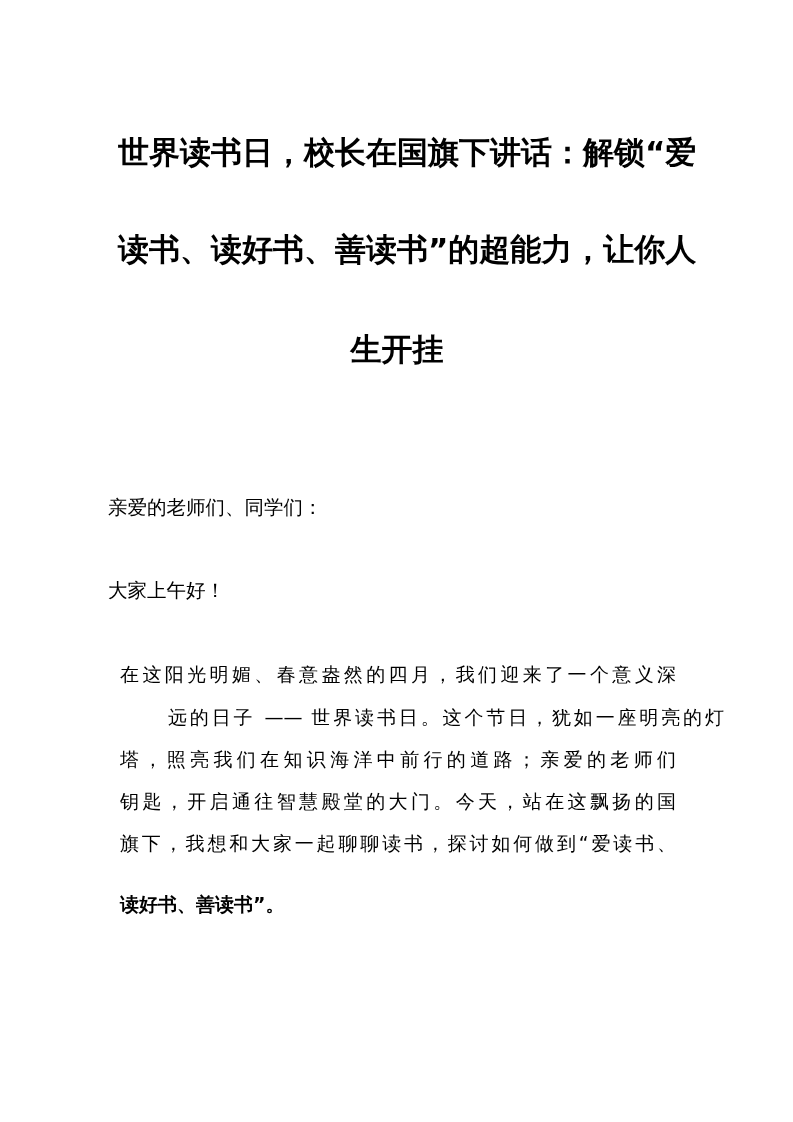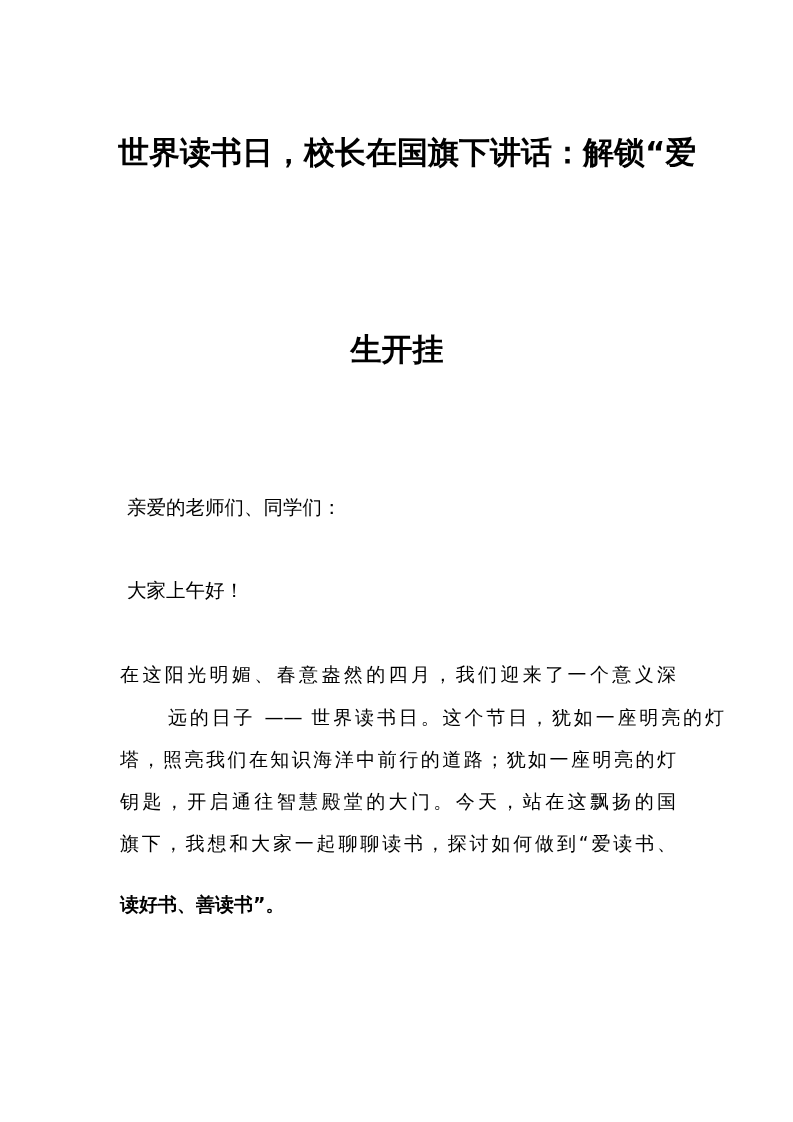--- a/index.html
+++ b/index.html
@@ -6,35 +6,36 @@
     body { width: 793px; height: 1122px; position: relative; overflow: hidden;
            font-family: "DejaVu Sans", "Liberation Sans", sans-serif; color: #000; }
     .page { position: absolute; left: 0; top: 0; width: 793px; height: 1122px; background: #fff; }
     .title-line { position: absolute; left: 118px; width: 558px; text-align: justify;
                   text-align-last: justify; font-weight: bold; font-size: 31px; line-height: 32px;
                   white-space: nowrap; letter-spacing: 0; }
     .title-line.center { text-align: center; text-align-last: center; }
     .t1 { top: 136px; }
     .t2 { top: 233px; }
     .t3 { top: 333px; }
-    .para { position: absolute; left: 127px; width: 556px; font-size: 19.5px; line-height: 28px; }
+    .para { position: absolute; left: 108px; width: 556px; font-size: 19.5px; line-height: 28px; }
     .body-line { position: absolute; left: 120px; width: 556px; font-size: 19px; line-height: 28px;
                  white-space: nowrap; text-align: justify; text-align-last: justify; }
     .body-line.last { text-align-last: left; }
   </style>
 </head>
 <body>
 
 <div class="page">
   <div class="title-line t1">世界读书日，校长在国旗下讲话：解锁“爱</div>
+  <div class="title-line t2">读书、读好书、善读书”的超能力，让你人</div>
   <div class="title-line t3 center">生开挂</div>
 
   <div class="para" style="top:494px;">亲爱的老师们、同学们：</div>
   <div class="para" style="top:577px;">大家上午好！</div>
 
   <div class="body-line" style="top:660px;">在这阳光明媚、春意盎然的四月，我们迎来了一个意义深</div>
   <div class="body-line" style="top:703px;margin-left:48px;">远的日子 —— 世界读书日。这个节日，犹如一座明亮的灯</div>
-  <div class="body-line" style="top:745px;">塔，照亮我们在知识海洋中前行的道路；犹如一座明亮的灯</div>
+  <div class="body-line" style="top:745px;">塔，照亮我们在知识海洋中前行的道路；亲爱的老师们</div>
   <div class="body-line" style="top:787px;">钥匙，开启通往智慧殿堂的大门。今天，站在这飘扬的国</div>
   <div class="body-line" style="top:829px;">旗下，我想和大家一起聊聊读书，探讨如何做到“爱读书、</div>
   <div class="body-line last" style="top:890px;font-weight:bold;">读好书、善读书”。</div>
 
 </div>
 
 </body></html>

